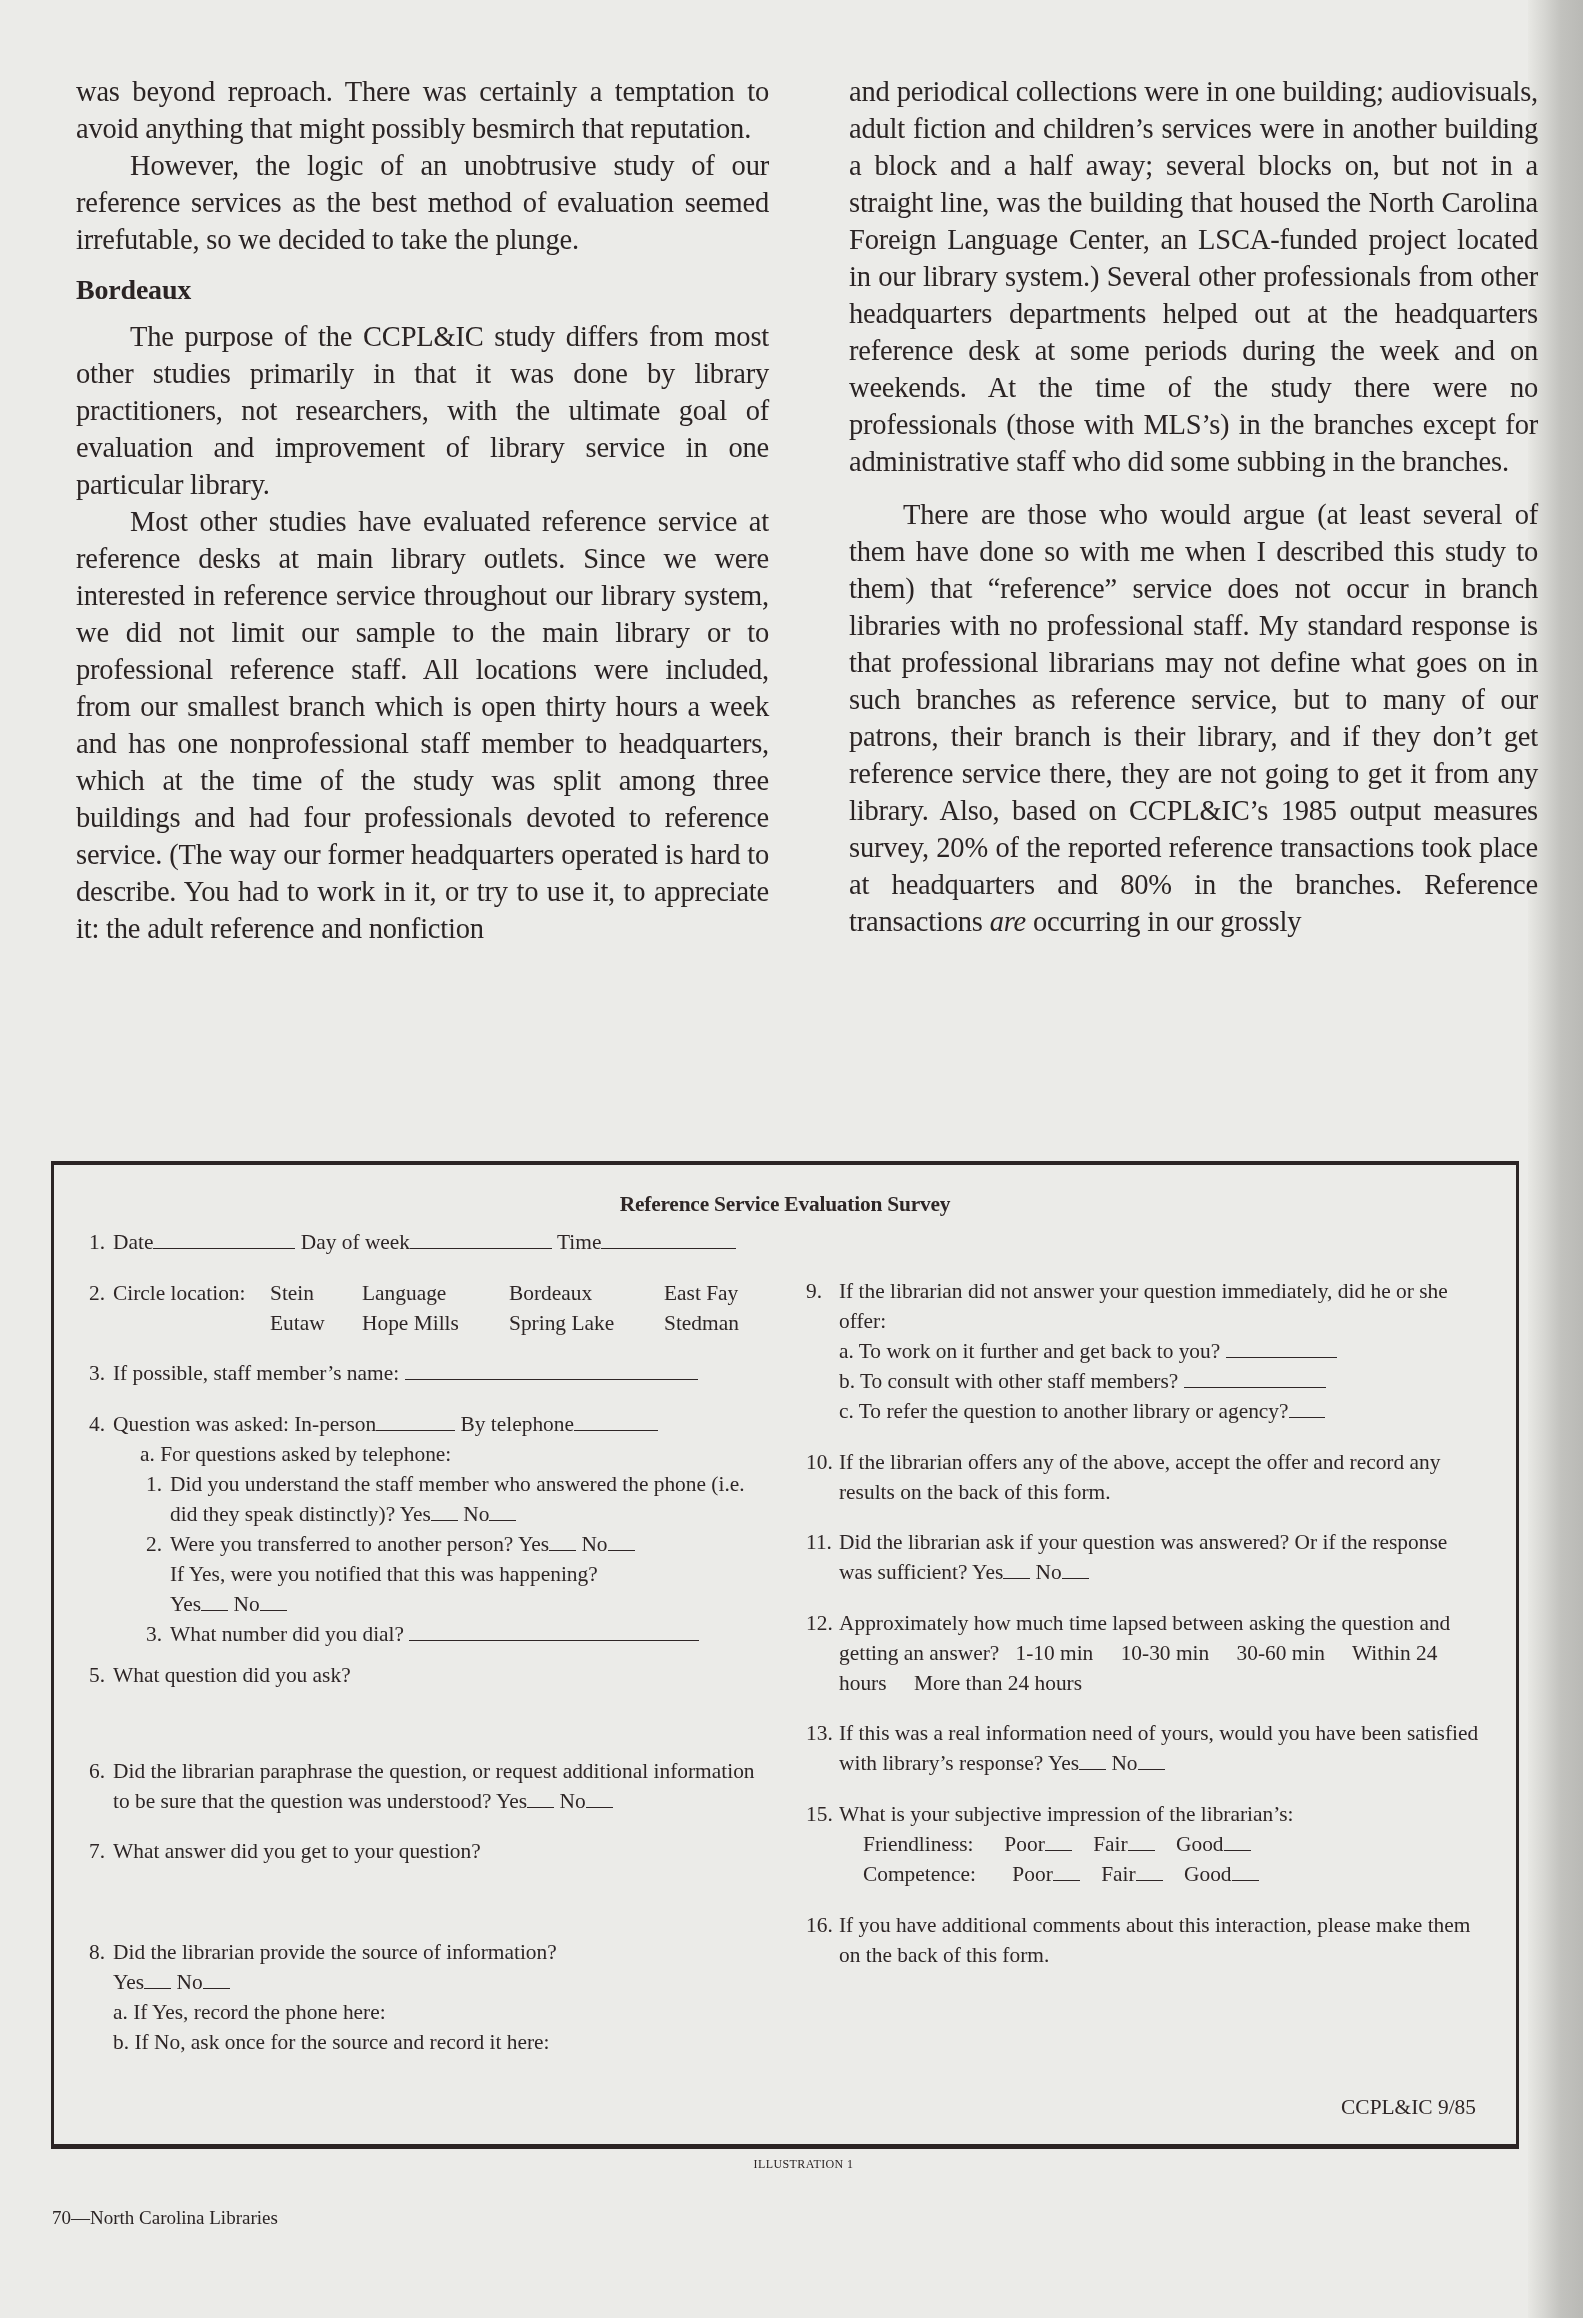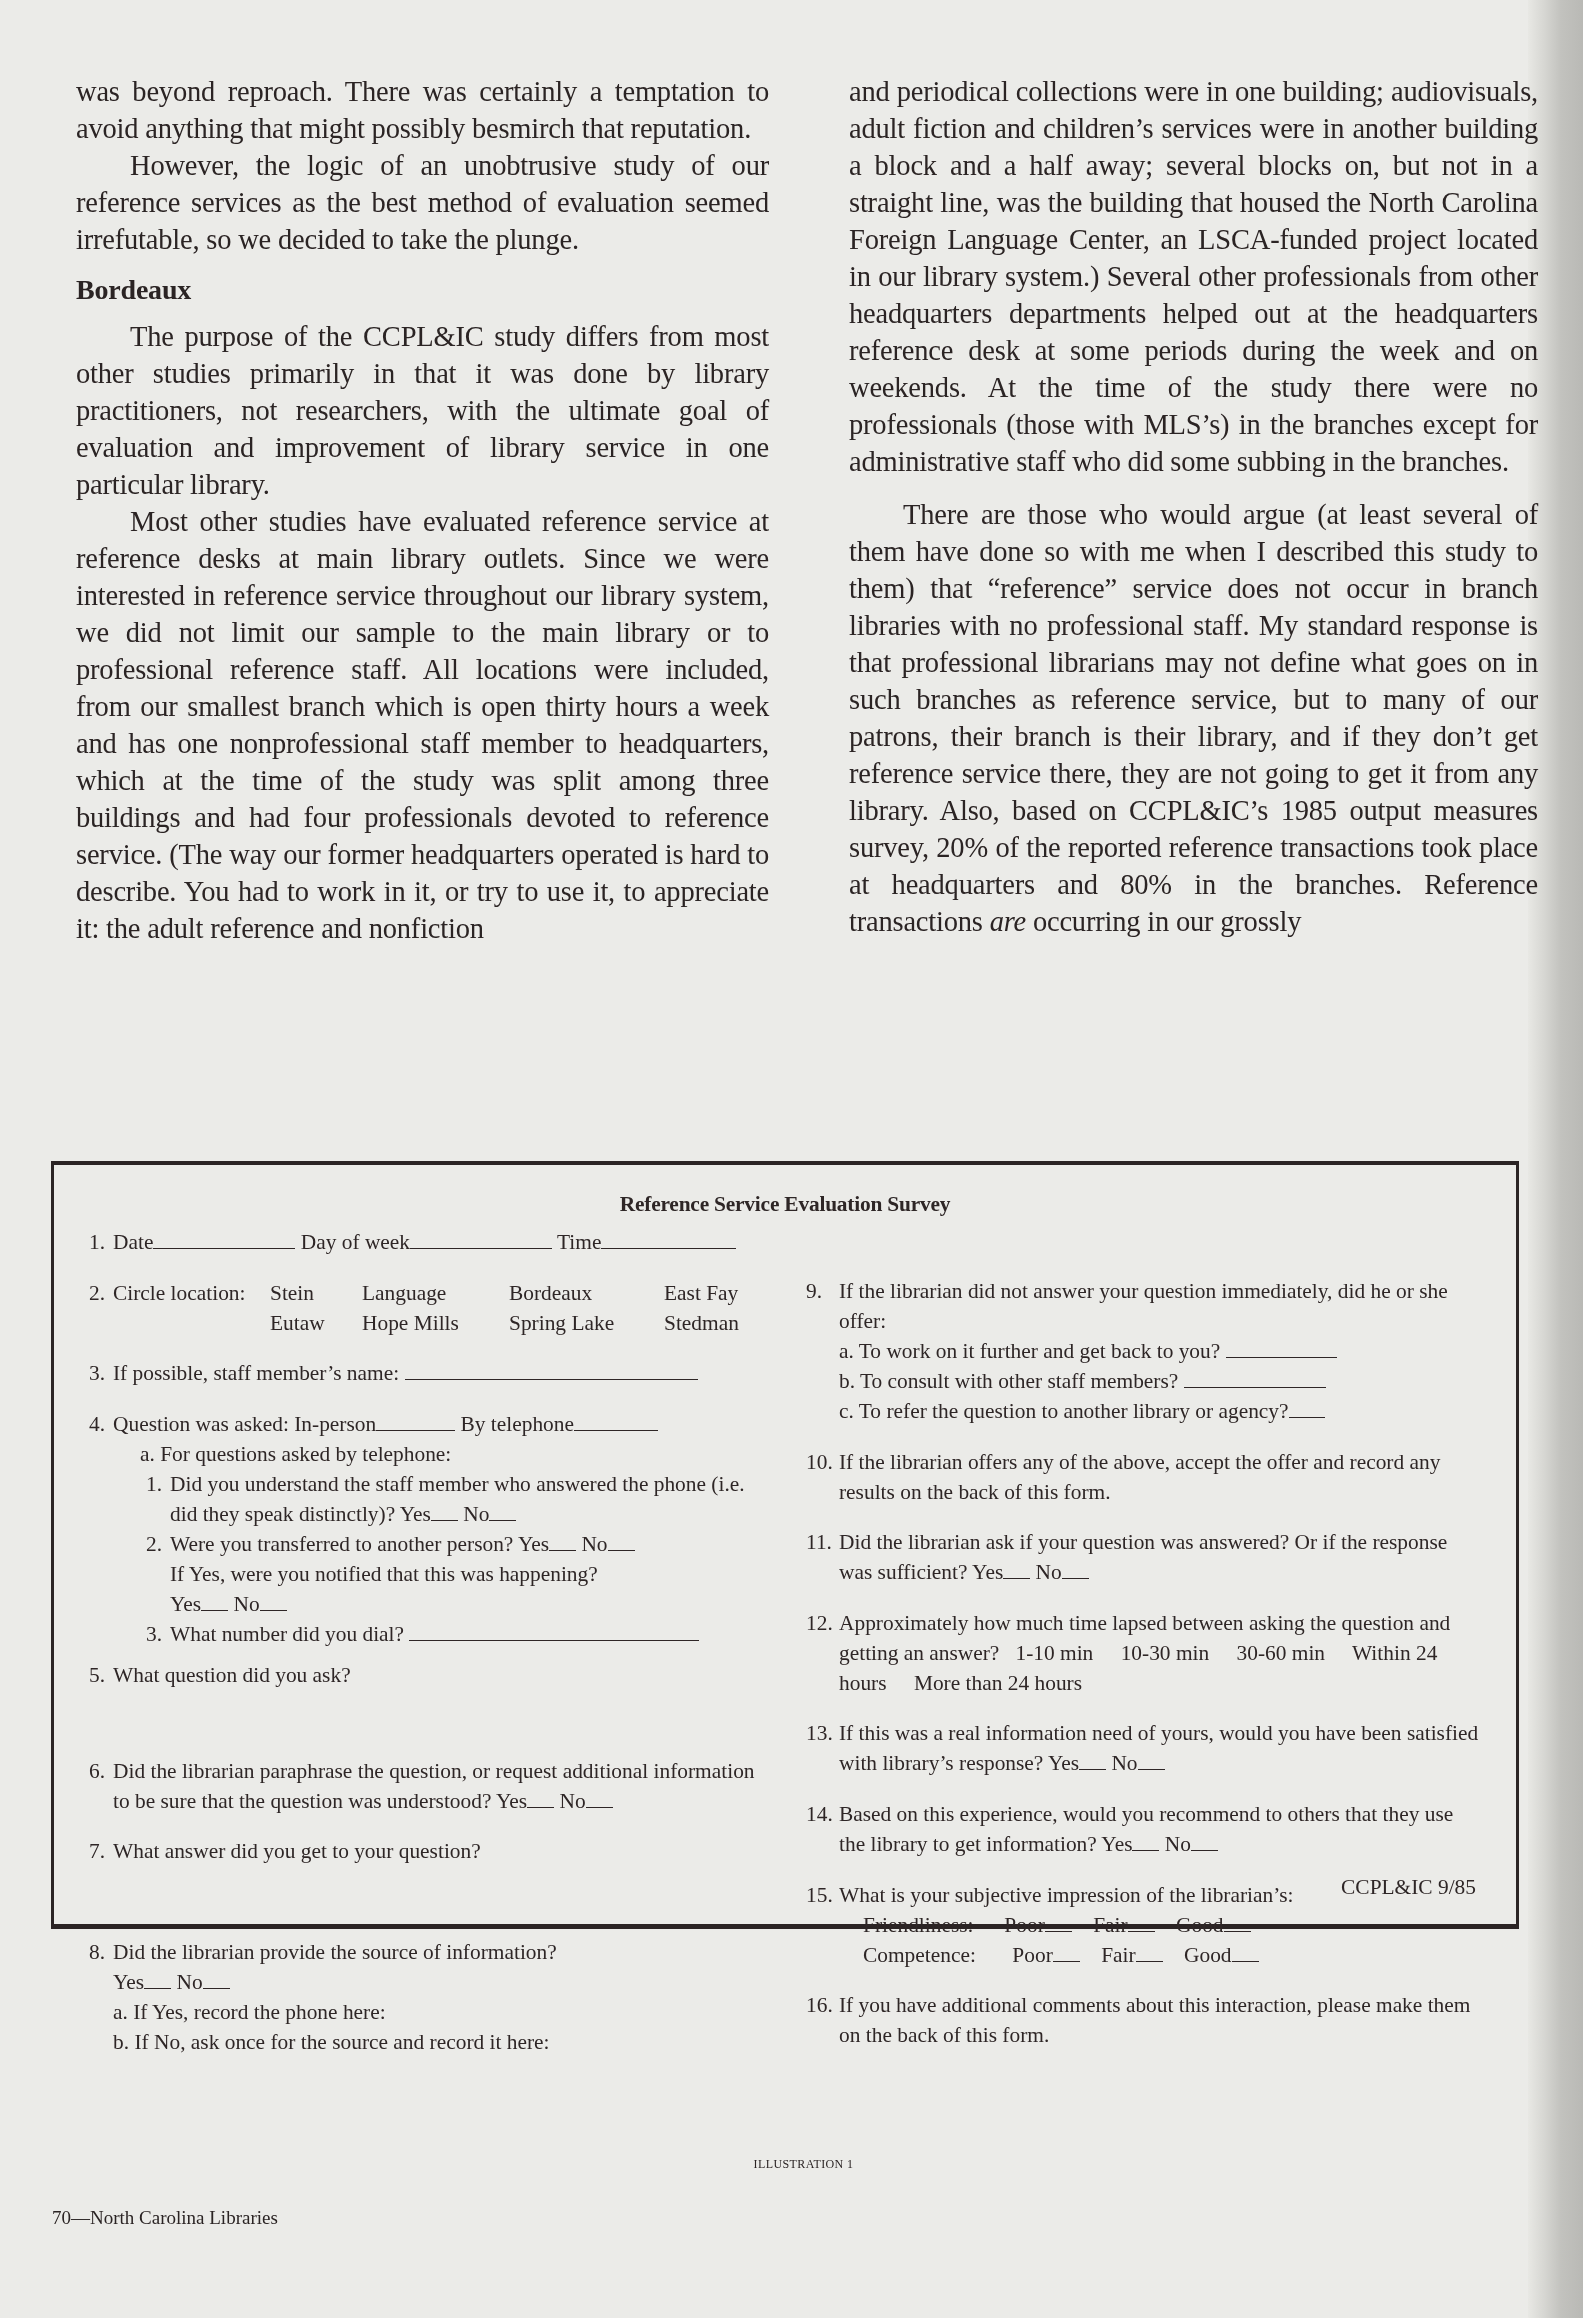--- a/index.html
+++ b/index.html
@@ -26,21 +26,21 @@
   .col p.indent { text-indent: 54px; }
   .col p.gap { margin-top: 16px; }
   .col h3 {
     font-family: "Liberation Serif", serif;
     font-weight: bold; font-size: 28px; line-height: 36px;
     margin-top: 14.2px; margin-bottom: 9.5px;
   }
   .col em { font-style: italic; }
 
   .survey {
-    position: absolute; left: 51px; top: 1161px; width: 1468px; height: 768px;
+    position: absolute; left: 51px; top: 1161px; width: 1468px; height: 988px;
     border: 3.2px solid #2b2424; border-top-width: 4.7px; border-bottom-width: 5.5px;
     font-size: 21.4px; line-height: 30px; color: #2e2626;
   }
   .survey-title {
     position: absolute; top: 24px; left: 0; right: 0; text-align: center;
     font-weight: bold; font-size: 21.4px; letter-spacing: -0.2px;
   }
   .s-col { position: absolute; top: 62px; }
   .s-left { left: 35px; width: 681px; }
   .s-right { left: 752px; width: 673px; top: 111px; }
@@ -211,26 +211,20 @@
       </span>
     </div>
 
     <div class="q">
       <span class="num">13.</span>
       <span>If this was a real information need of yours, would you have been satisfied with library’s response?</span>
       <span>Yes</span><span class="blank b-s"></span>
       <span>No</span><span class="blank b-s"></span>
     </div>
 
-    <div class="q">
-      <span class="num">14.</span>
-      <span>Based on this experience, would you recommend to others that they use the library to get information?</span>
-      <span>Yes</span><span class="blank b-s"></span>
-      <span>No</span><span class="blank b-s"></span>
-    </div>
 
     <div class="q">
       <span class="num">15.</span>
       <span>What is your subjective impression of the librarian’s:</span>
       <div style="padding-left:24px">
         <span style="display:inline-block;width:136px">Friendliness:</span>
         <span>Poor</span><span class="blank b-s"></span>&nbsp;&nbsp;&nbsp;
         <span>Fair</span><span class="blank b-s"></span>&nbsp;&nbsp;&nbsp;
         <span>Good</span><span class="blank b-s"></span>
       </div>

